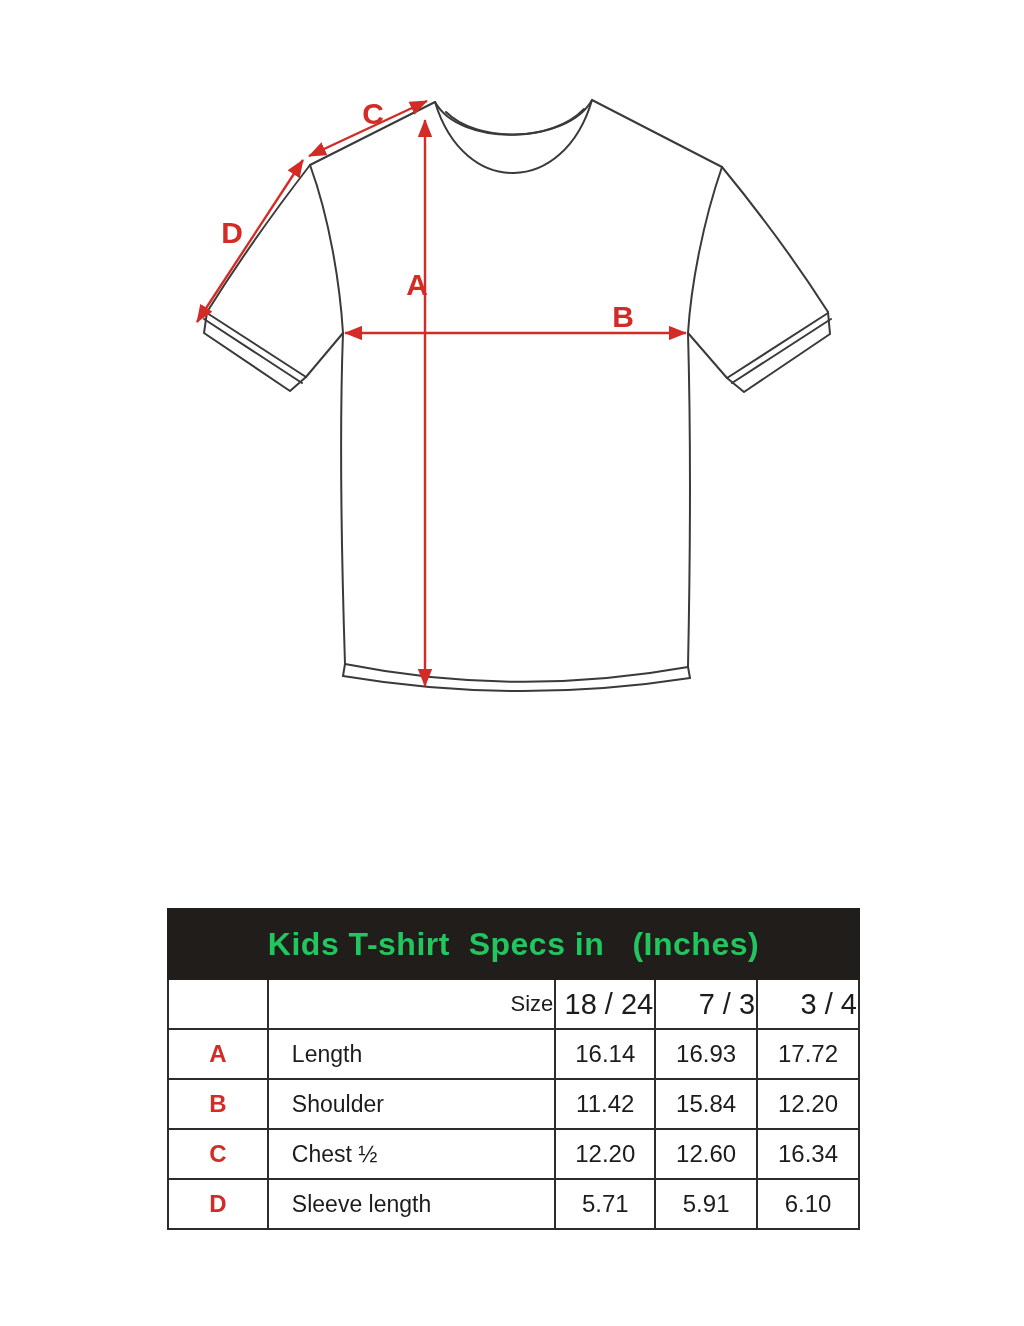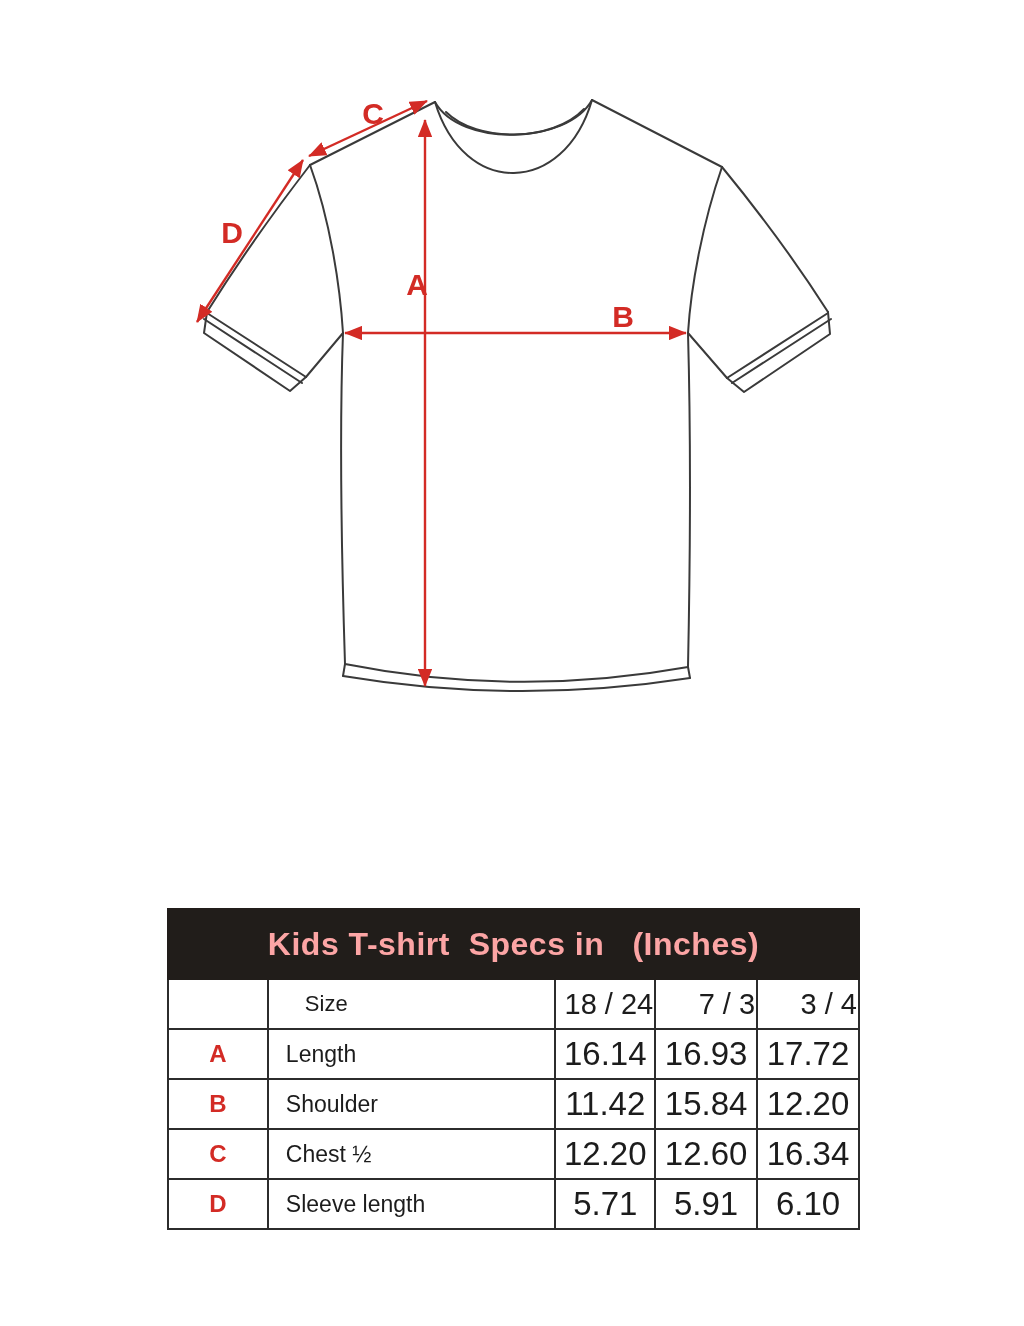--- a/index.html
+++ b/index.html
@@ -38,21 +38,21 @@
     left: 167px;
     top: 908px;
     width: 693px;
     border-collapse: collapse;
     table-layout: fixed;
     font-family: "Liberation Sans", sans-serif;
     color: #1c1c1c;
   }
   .specs-table th.title-bar {
     background: #211d1a;
-    color: #fca5a5;
+    color: #22c55e;
     font-weight: bold;
     font-size: 32px;
     height: 66px;
     text-align: center;
     vertical-align: middle;
     white-space: pre;
     border: 2px solid #211d1a;
     letter-spacing: 0.5px;
   }
   .specs-table td {
@@ -67,35 +67,35 @@
   .col-v2     { width: 101px; }
   .col-v3     { width: 101px; }
   .cell-letter {
     text-align: center;
     font-weight: bold;
     font-size: 24px;
     color: #d32b25;
   }
   .cell-name {
     font-size: 23px;
-    padding-left: 17px;
+    padding-left: 23px;
     text-align: left;
   }
   .cell-size-name {
     font-size: 22px;
     padding-left: 36px;
-    text-align: left;
+    text-align: right;
   }
   .cell-size-value {
     text-align: right;
     font-size: 29px;
   }
   .cell-value {
     text-align: center;
-    font-size: 33px;
+    font-size: 24px;
   }
 </style>
 </head>
 <body>
 
 <div class="canvas">
 
   <svg class="diagram-svg" width="1024" height="900" viewBox="0 0 1024 900">
     <defs>
       <marker id="ah" viewBox="0 0 10 8" refX="9.5" refY="4" markerWidth="7.5" markerHeight="6" orient="auto-start-reverse">

